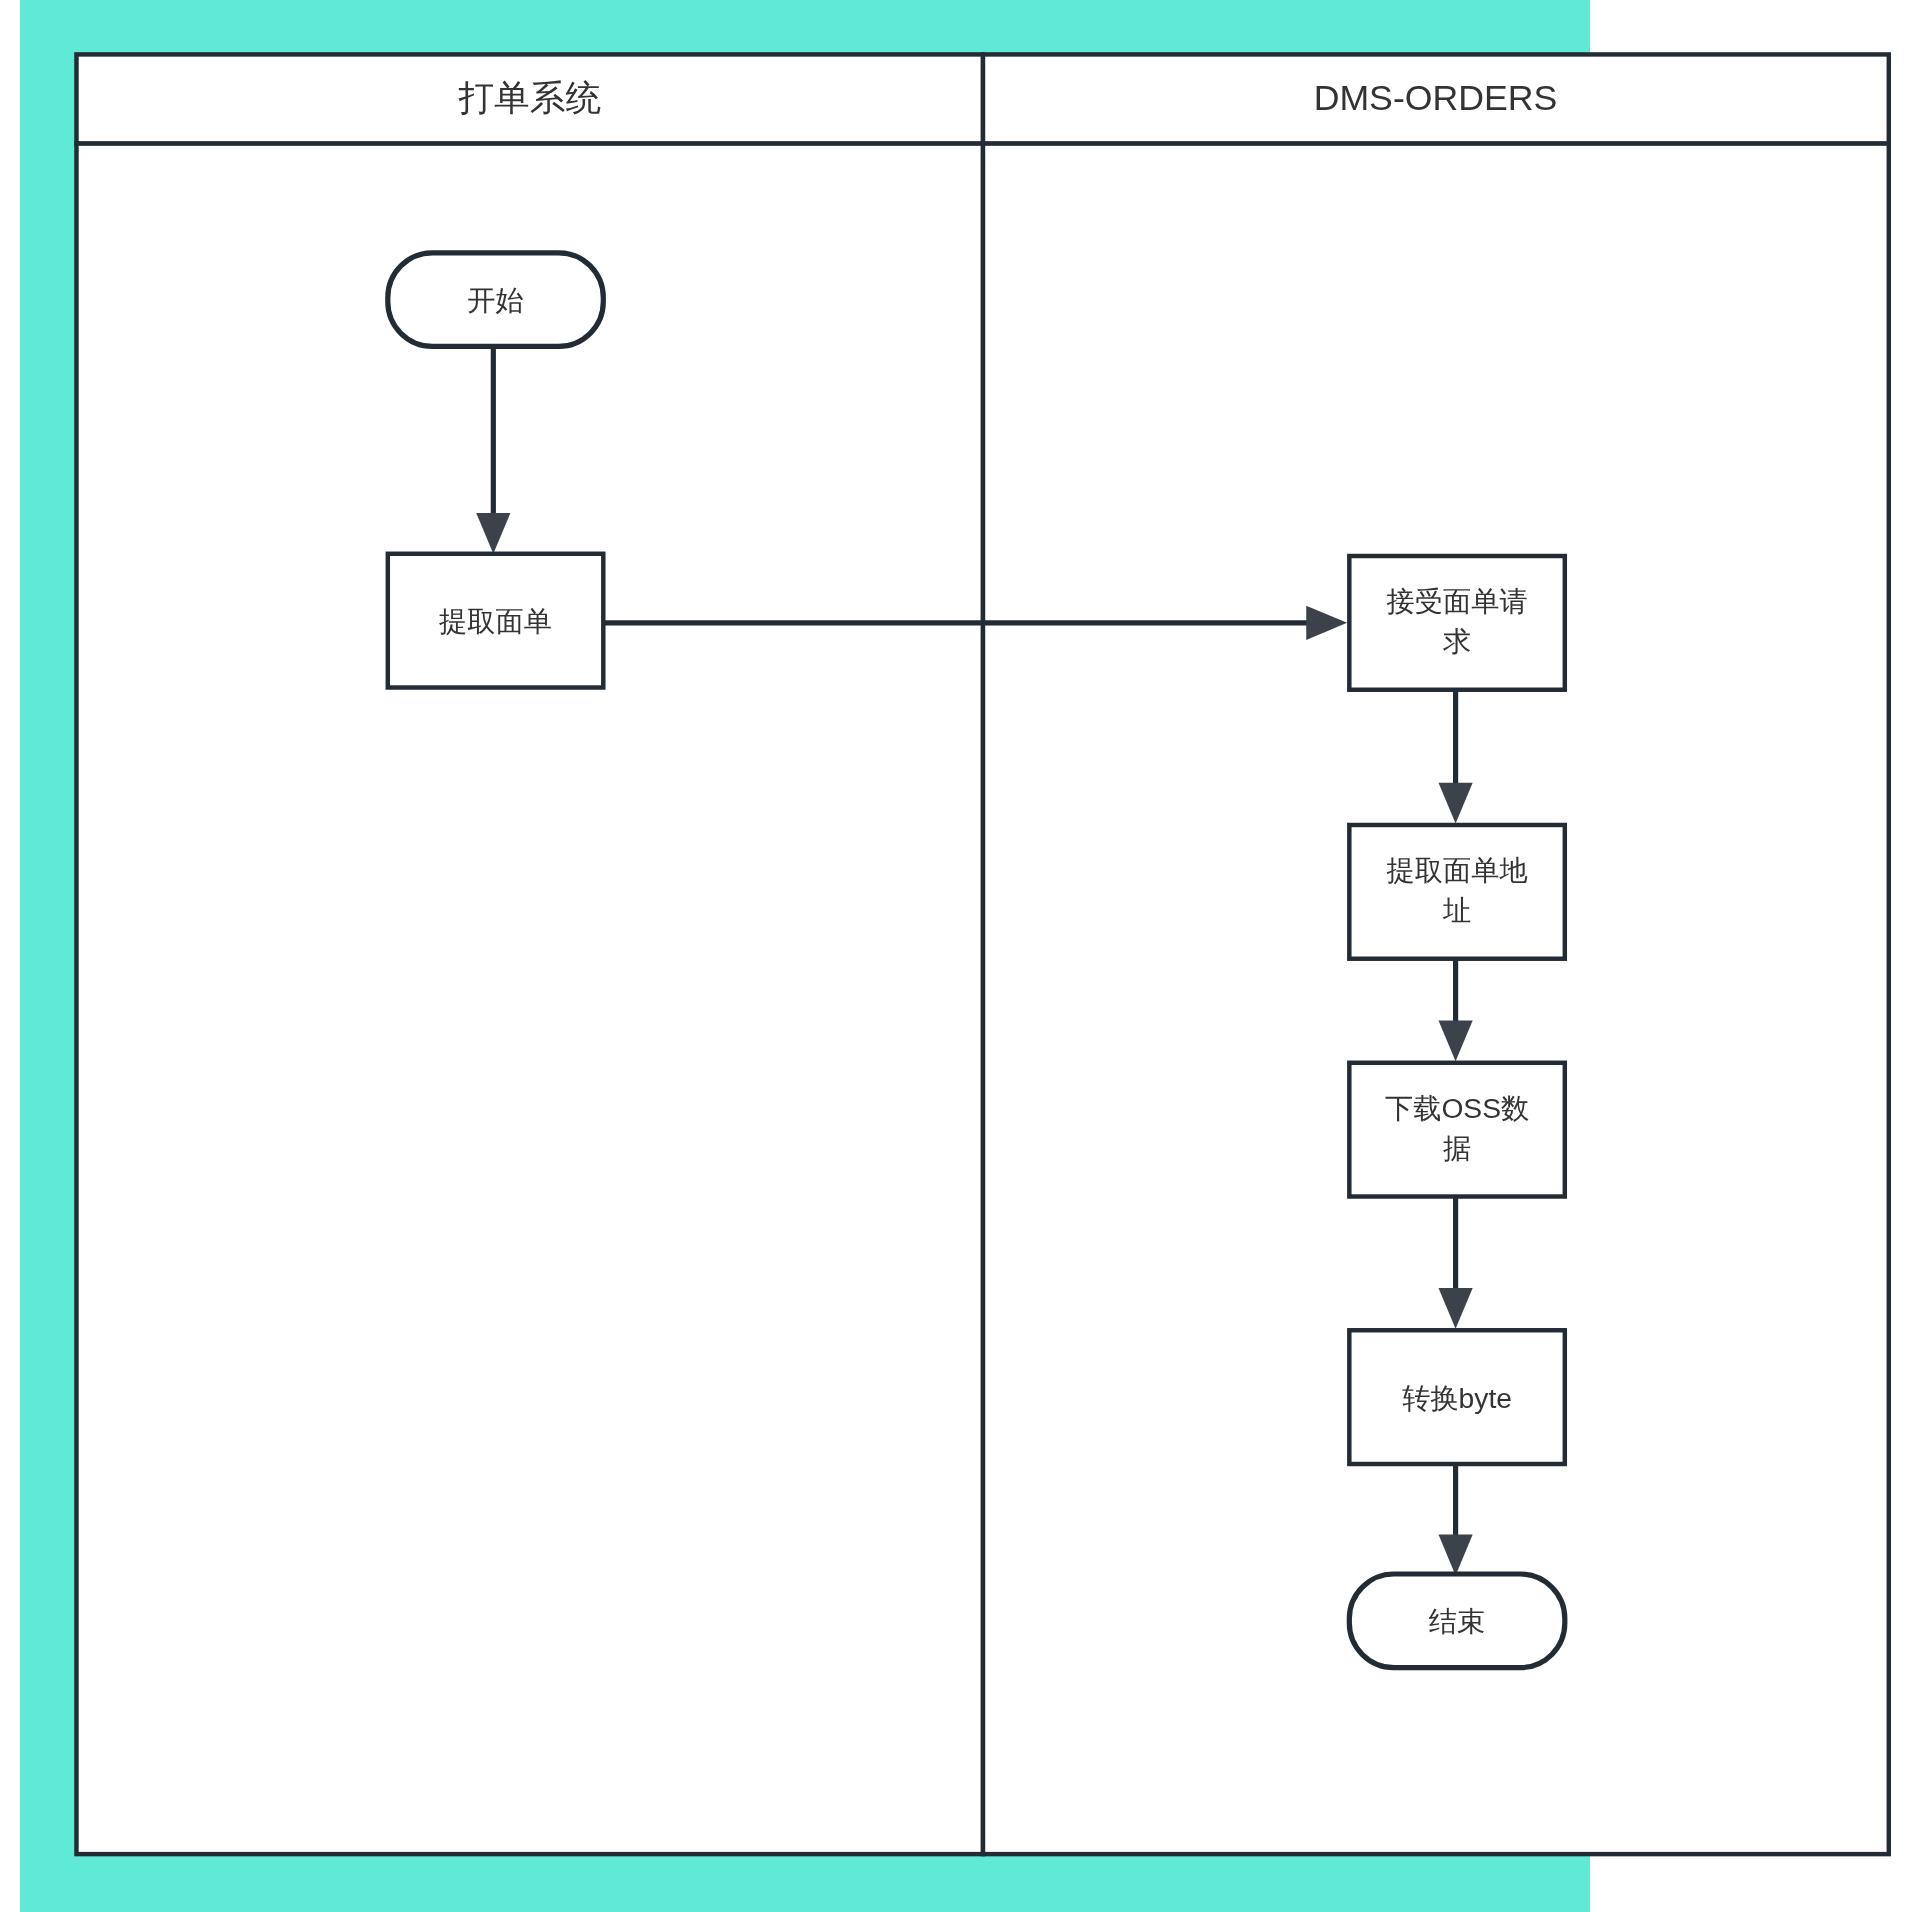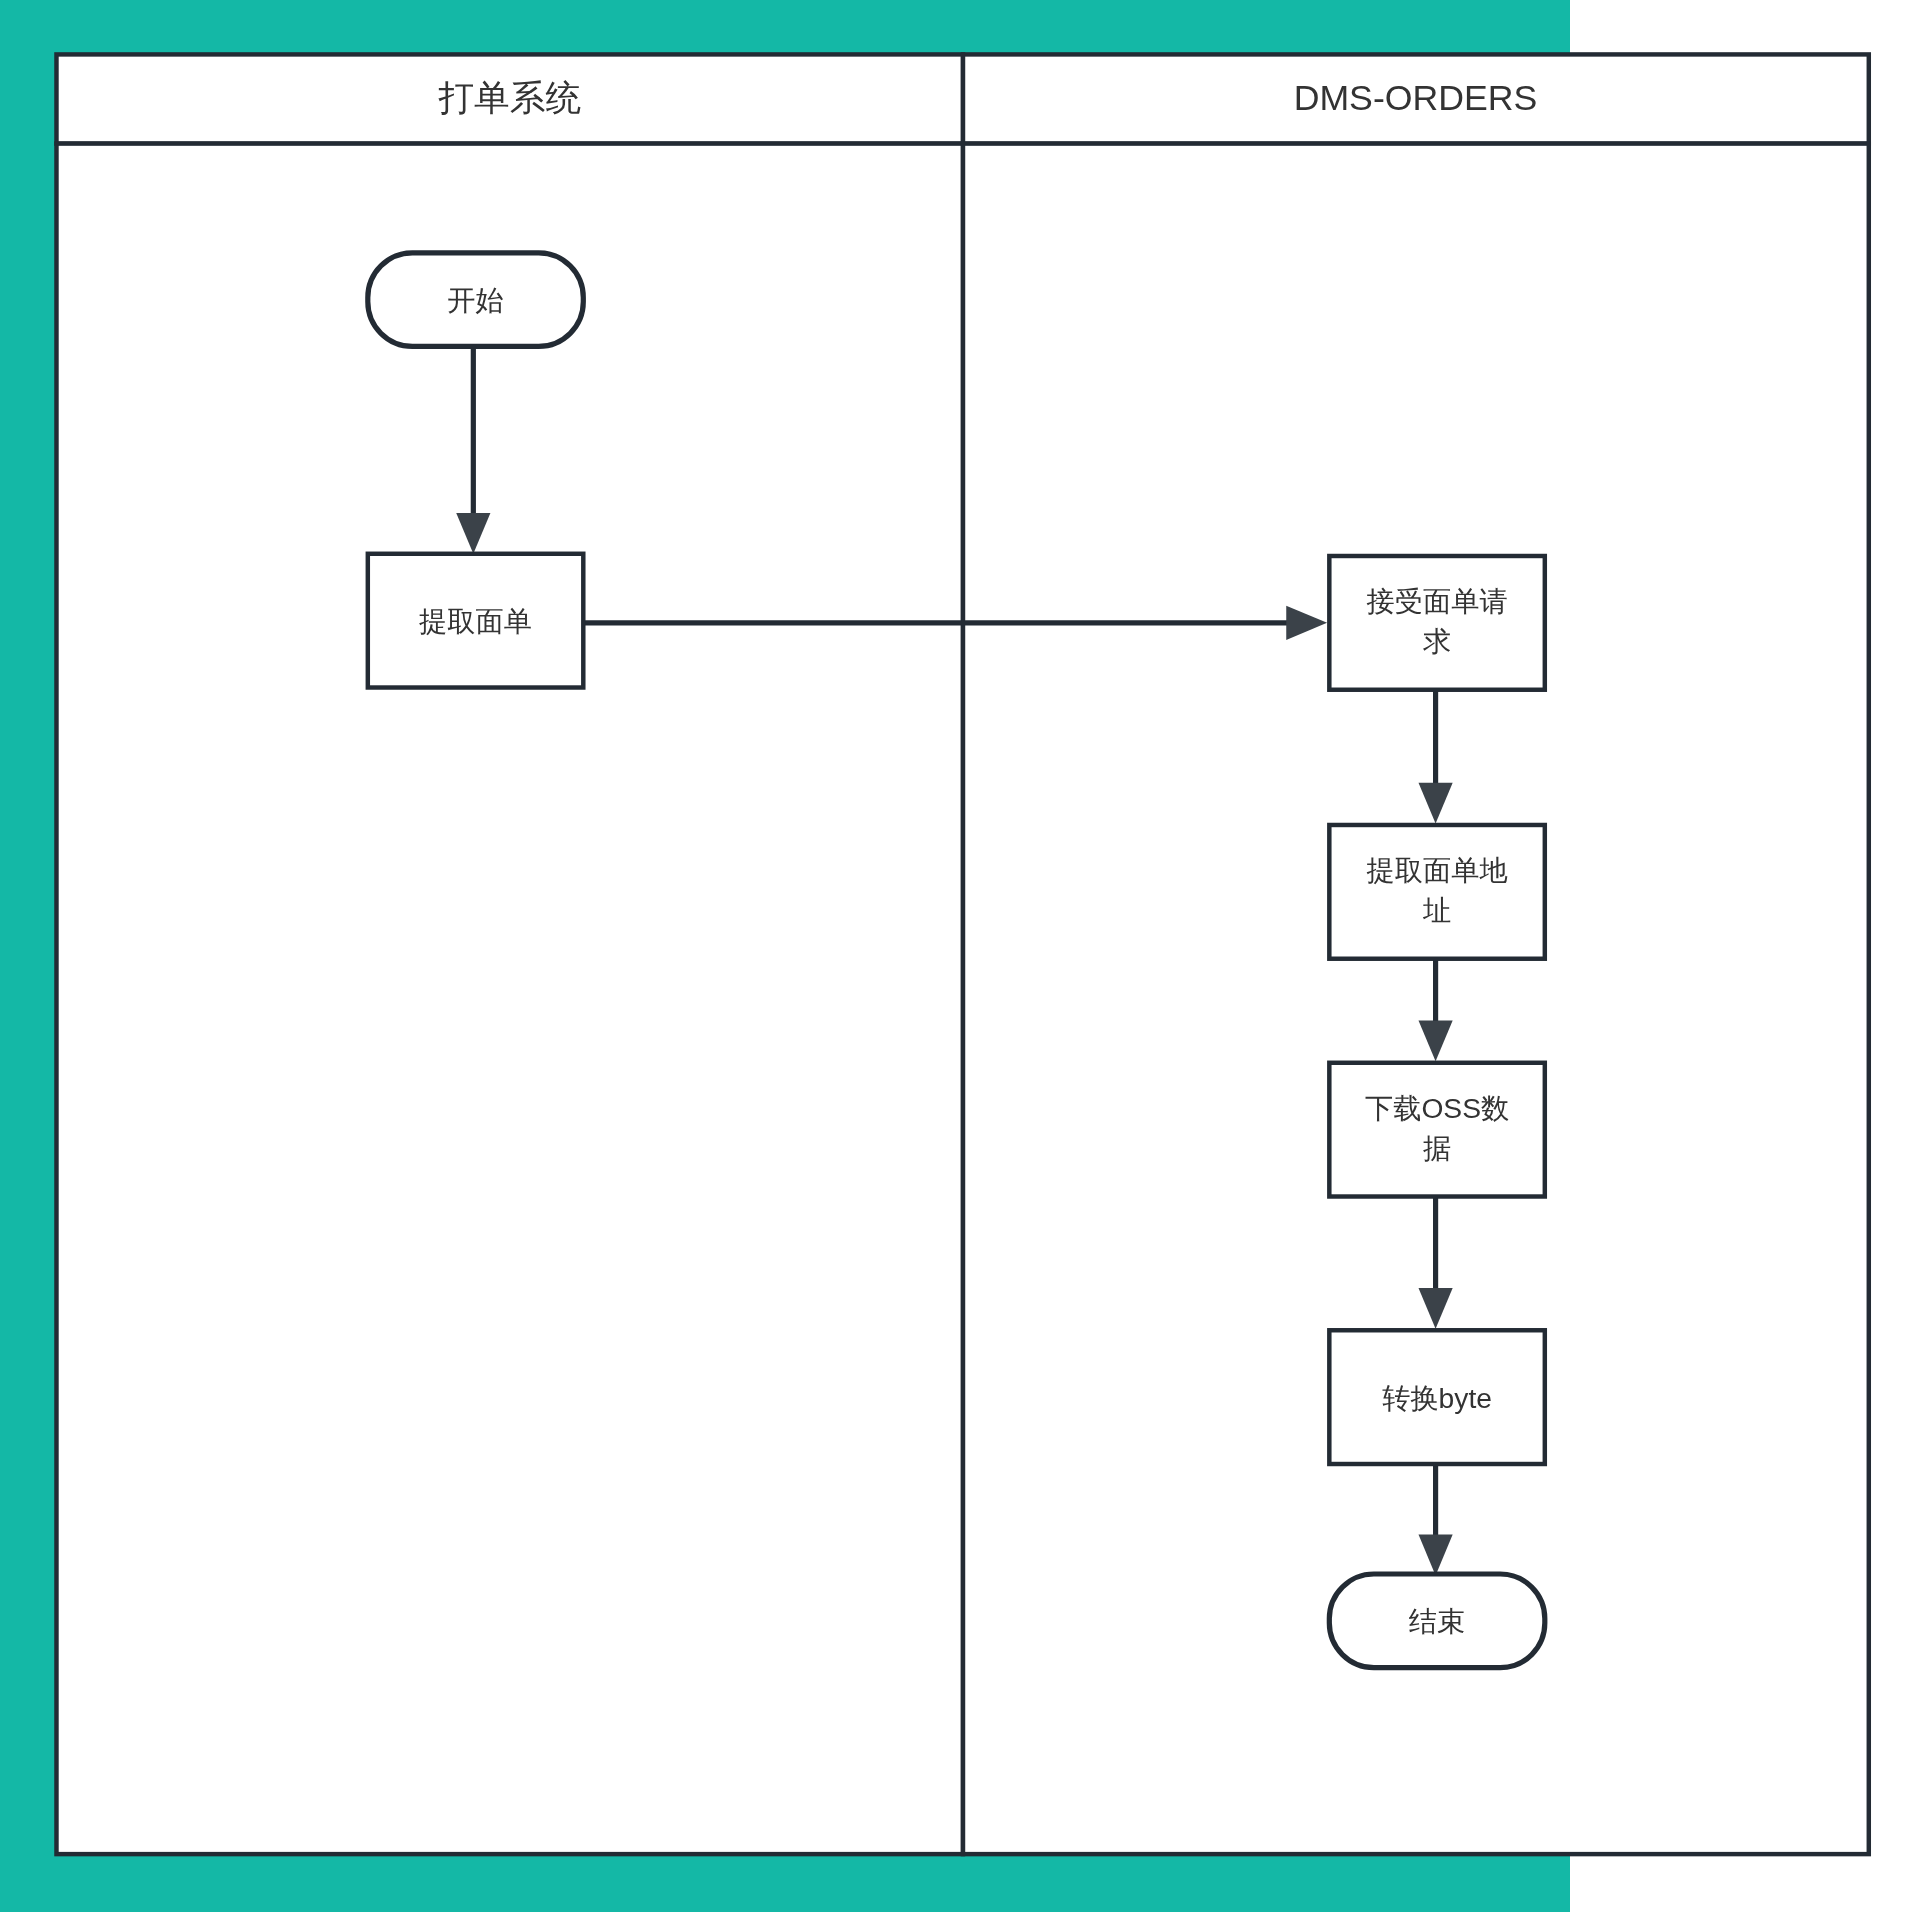--- a/index.html
+++ b/index.html
@@ -10,21 +10,22 @@
   body {
     width: 1926px;
     height: 1913px;
     font-family: "Liberation Sans", "DejaVu Sans", sans-serif;
     overflow: hidden;
   }
   #stage {
     position: relative;
     width: 1570px;
     height: 1913px;
-    background: #14b8a6;
+    background: #5eead4;
+    margin-left: 20px;
   }
   #diagram-svg {
     position: absolute;
     left: 0;
     top: 0;
     width: 1926px;
     height: 1913px;
     display: block;
   }
   .lane-header-text {

